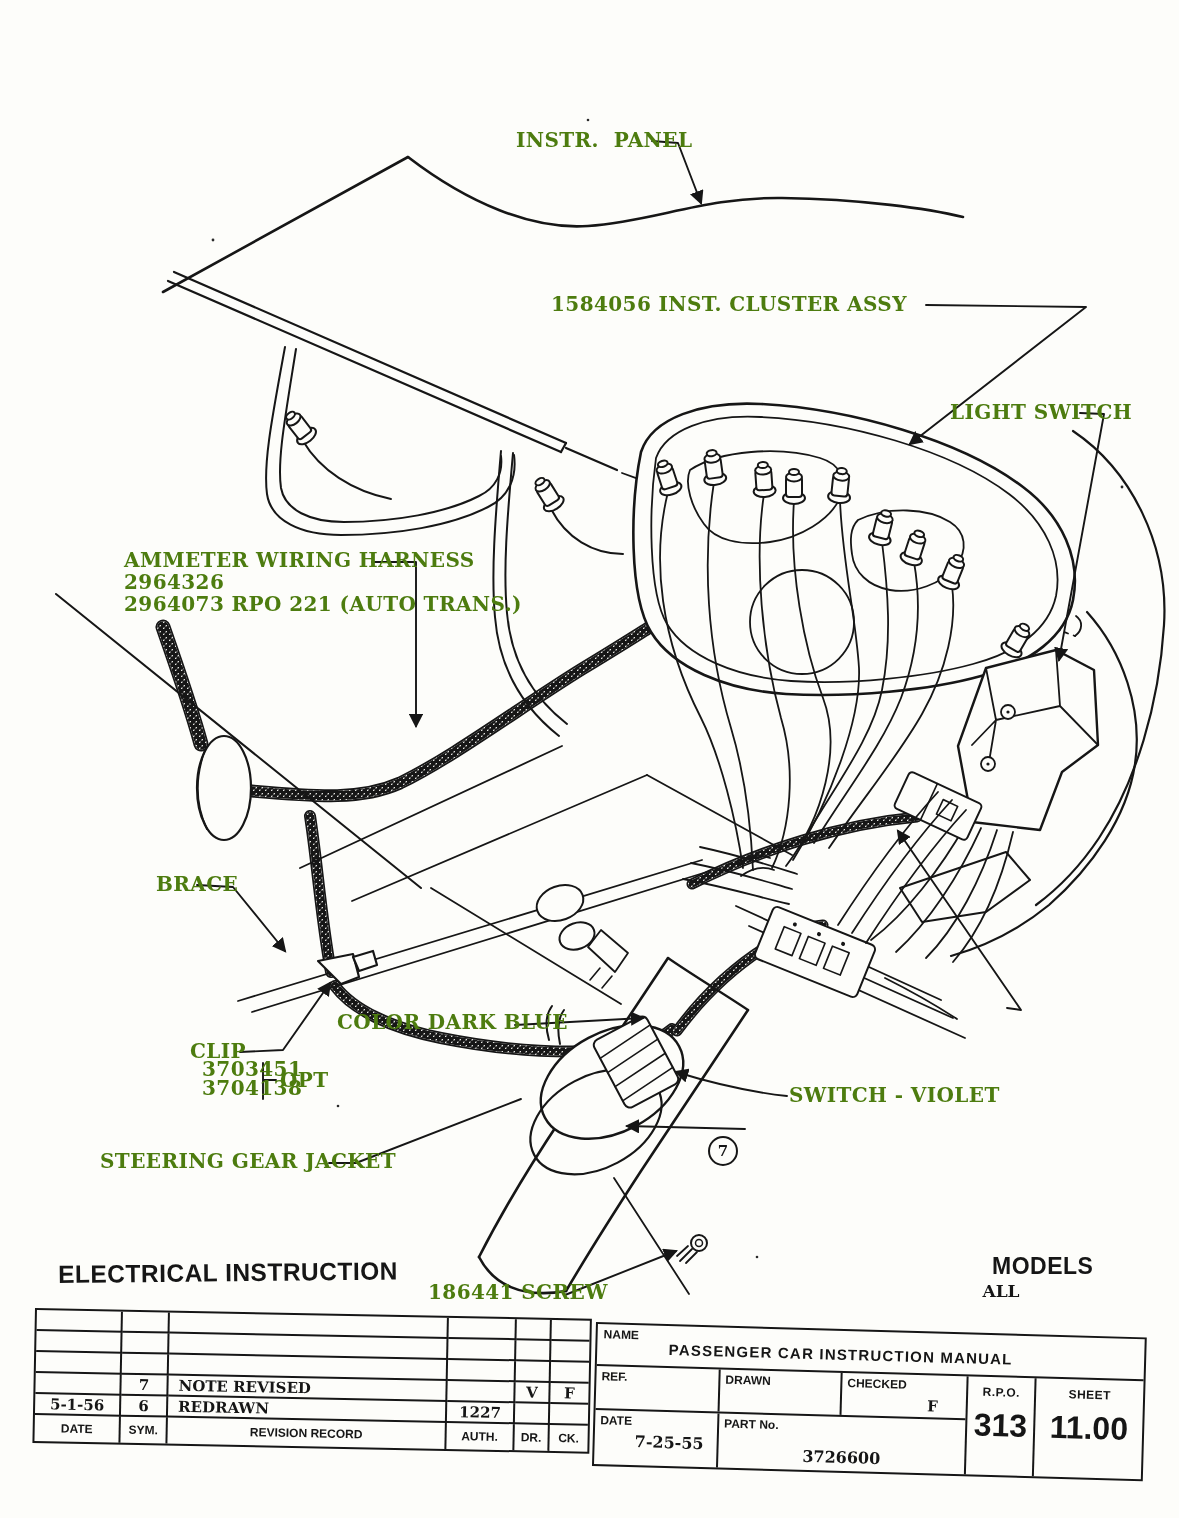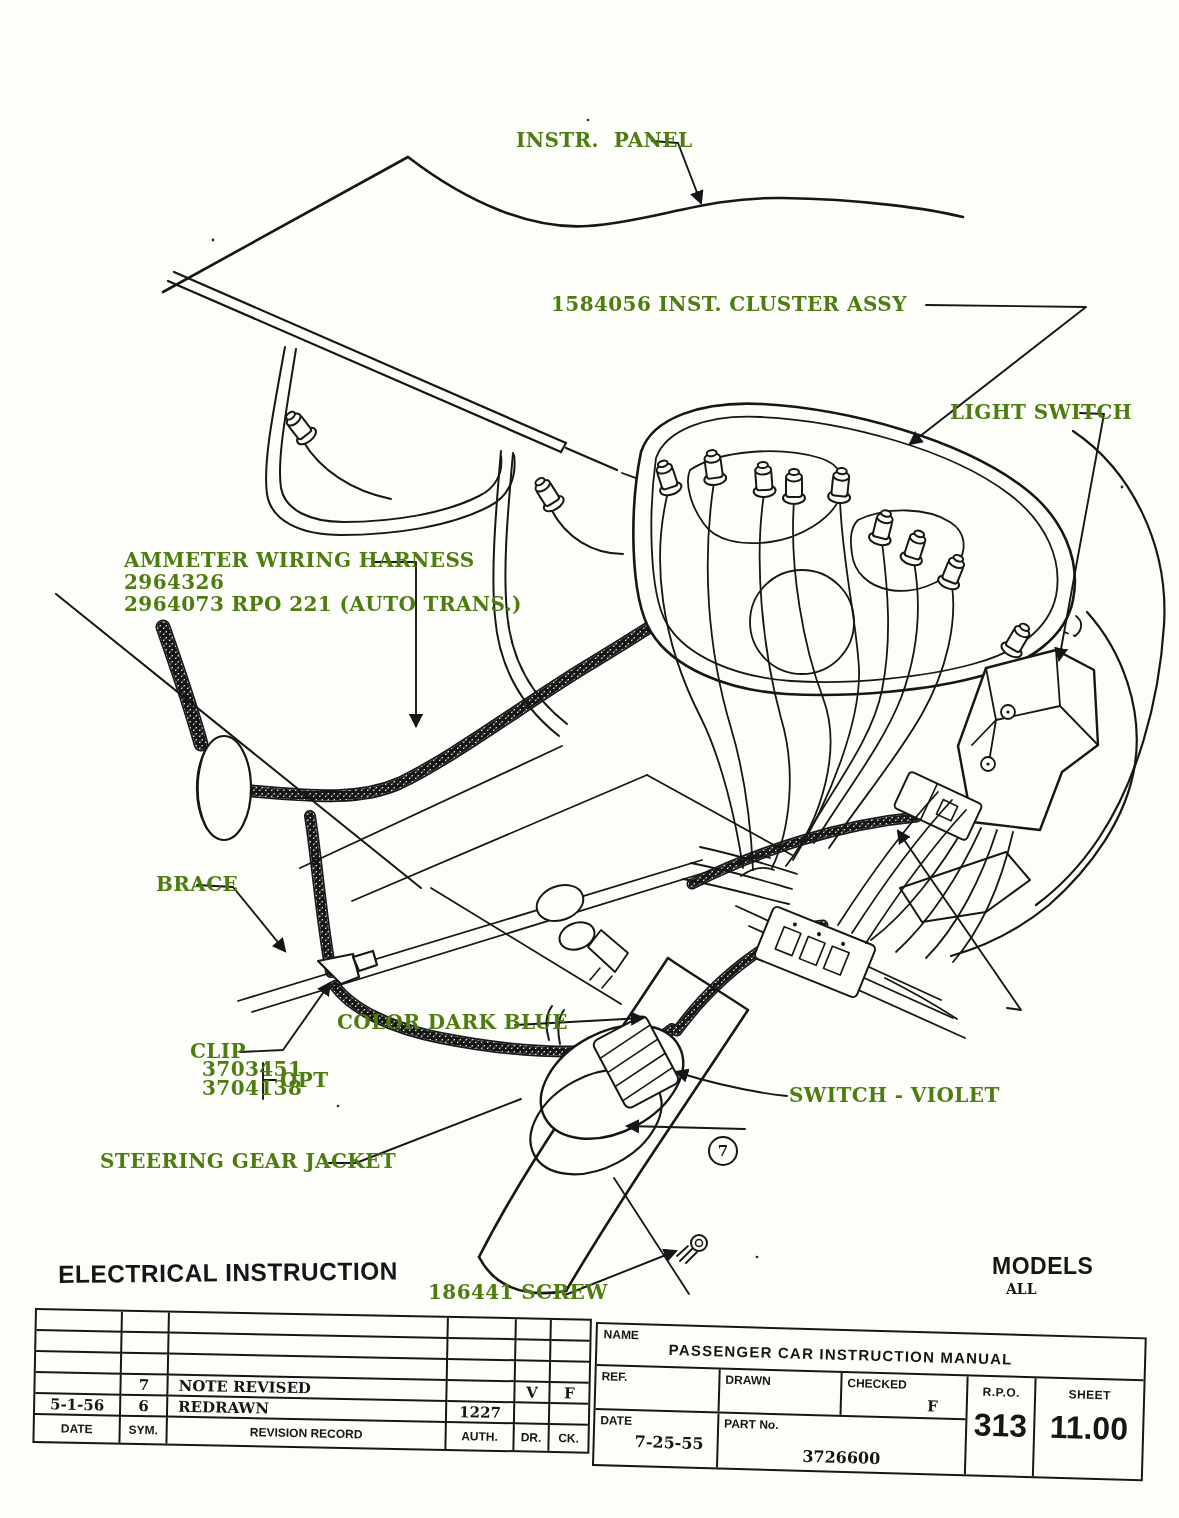--- a/index.html
+++ b/index.html
@@ -21,22 +21,22 @@
     border:2.4px solid #161616;border-radius:50%;text-align:center;
     line-height:26px;font-weight:bold;font-size:15px;
   }
   .bigtitle{
     position:absolute;left:58px;top:1260px;font-family:"Liberation Sans",sans-serif;
     font-weight:bold;font-size:25px;letter-spacing:.5px;transform:rotate(-0.6deg) scaleX(0.98);
     transform-origin:left top;
   }
   .models{position:absolute;left:992px;top:1253px;font-family:"Liberation Sans",sans-serif;
     font-weight:bold;font-size:23px;letter-spacing:.5px;}
-  .models-all{position:absolute;left:1006px;top:1281px;width:66px;text-align:left;
-    font-weight:bold;font-size:14px;}
+  .models-all{position:absolute;left:968px;top:1281px;width:66px;text-align:center;
+    font-weight:bold;font-size:17px;}
   
   .revtab{
     position:absolute;left:35px;top:1308px;width:553px;
     border:2.6px solid #161616;transform:rotate(1.1deg);transform-origin:left top;
     display:grid;grid-template-columns:86px 47px 279px 68px 35px 38px;
     background:#fdfdfa;font-size:15px;font-weight:bold;
   }
   .revtab .c{
     border-right:2px solid #161616;border-bottom:2px solid #161616;
     height:19px;display:flex;align-items:center;justify-content:center;overflow:hidden;

